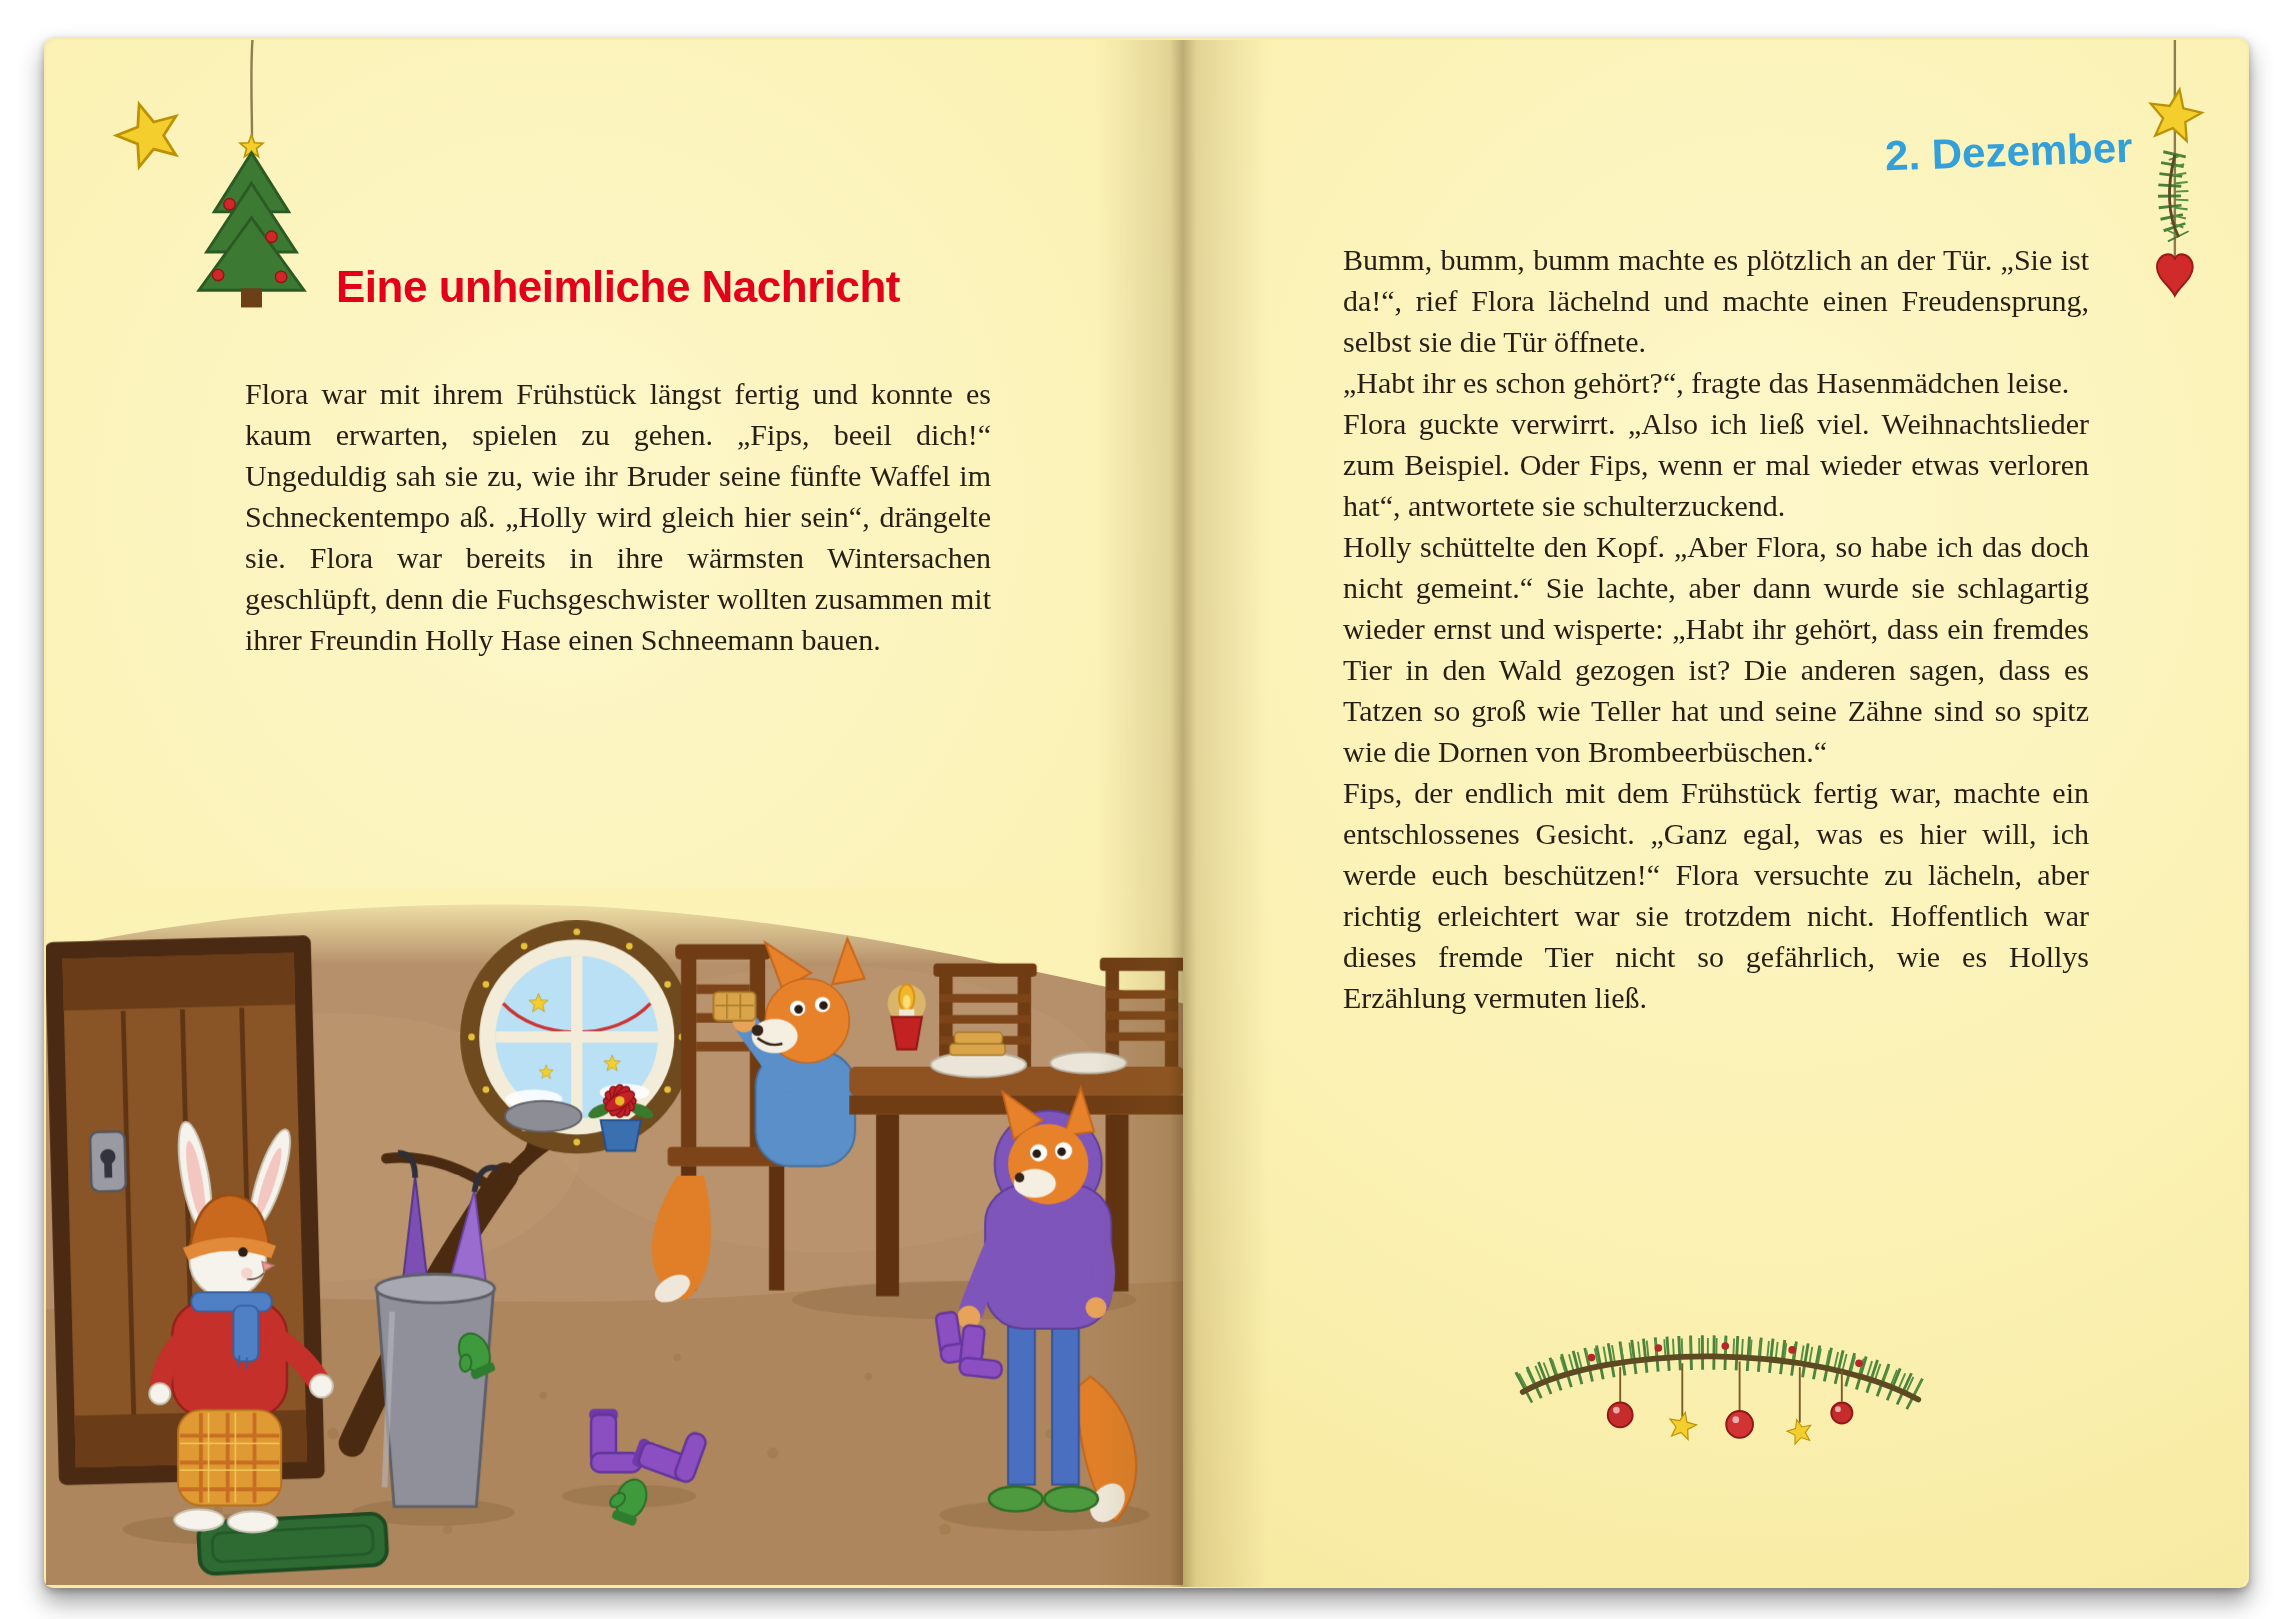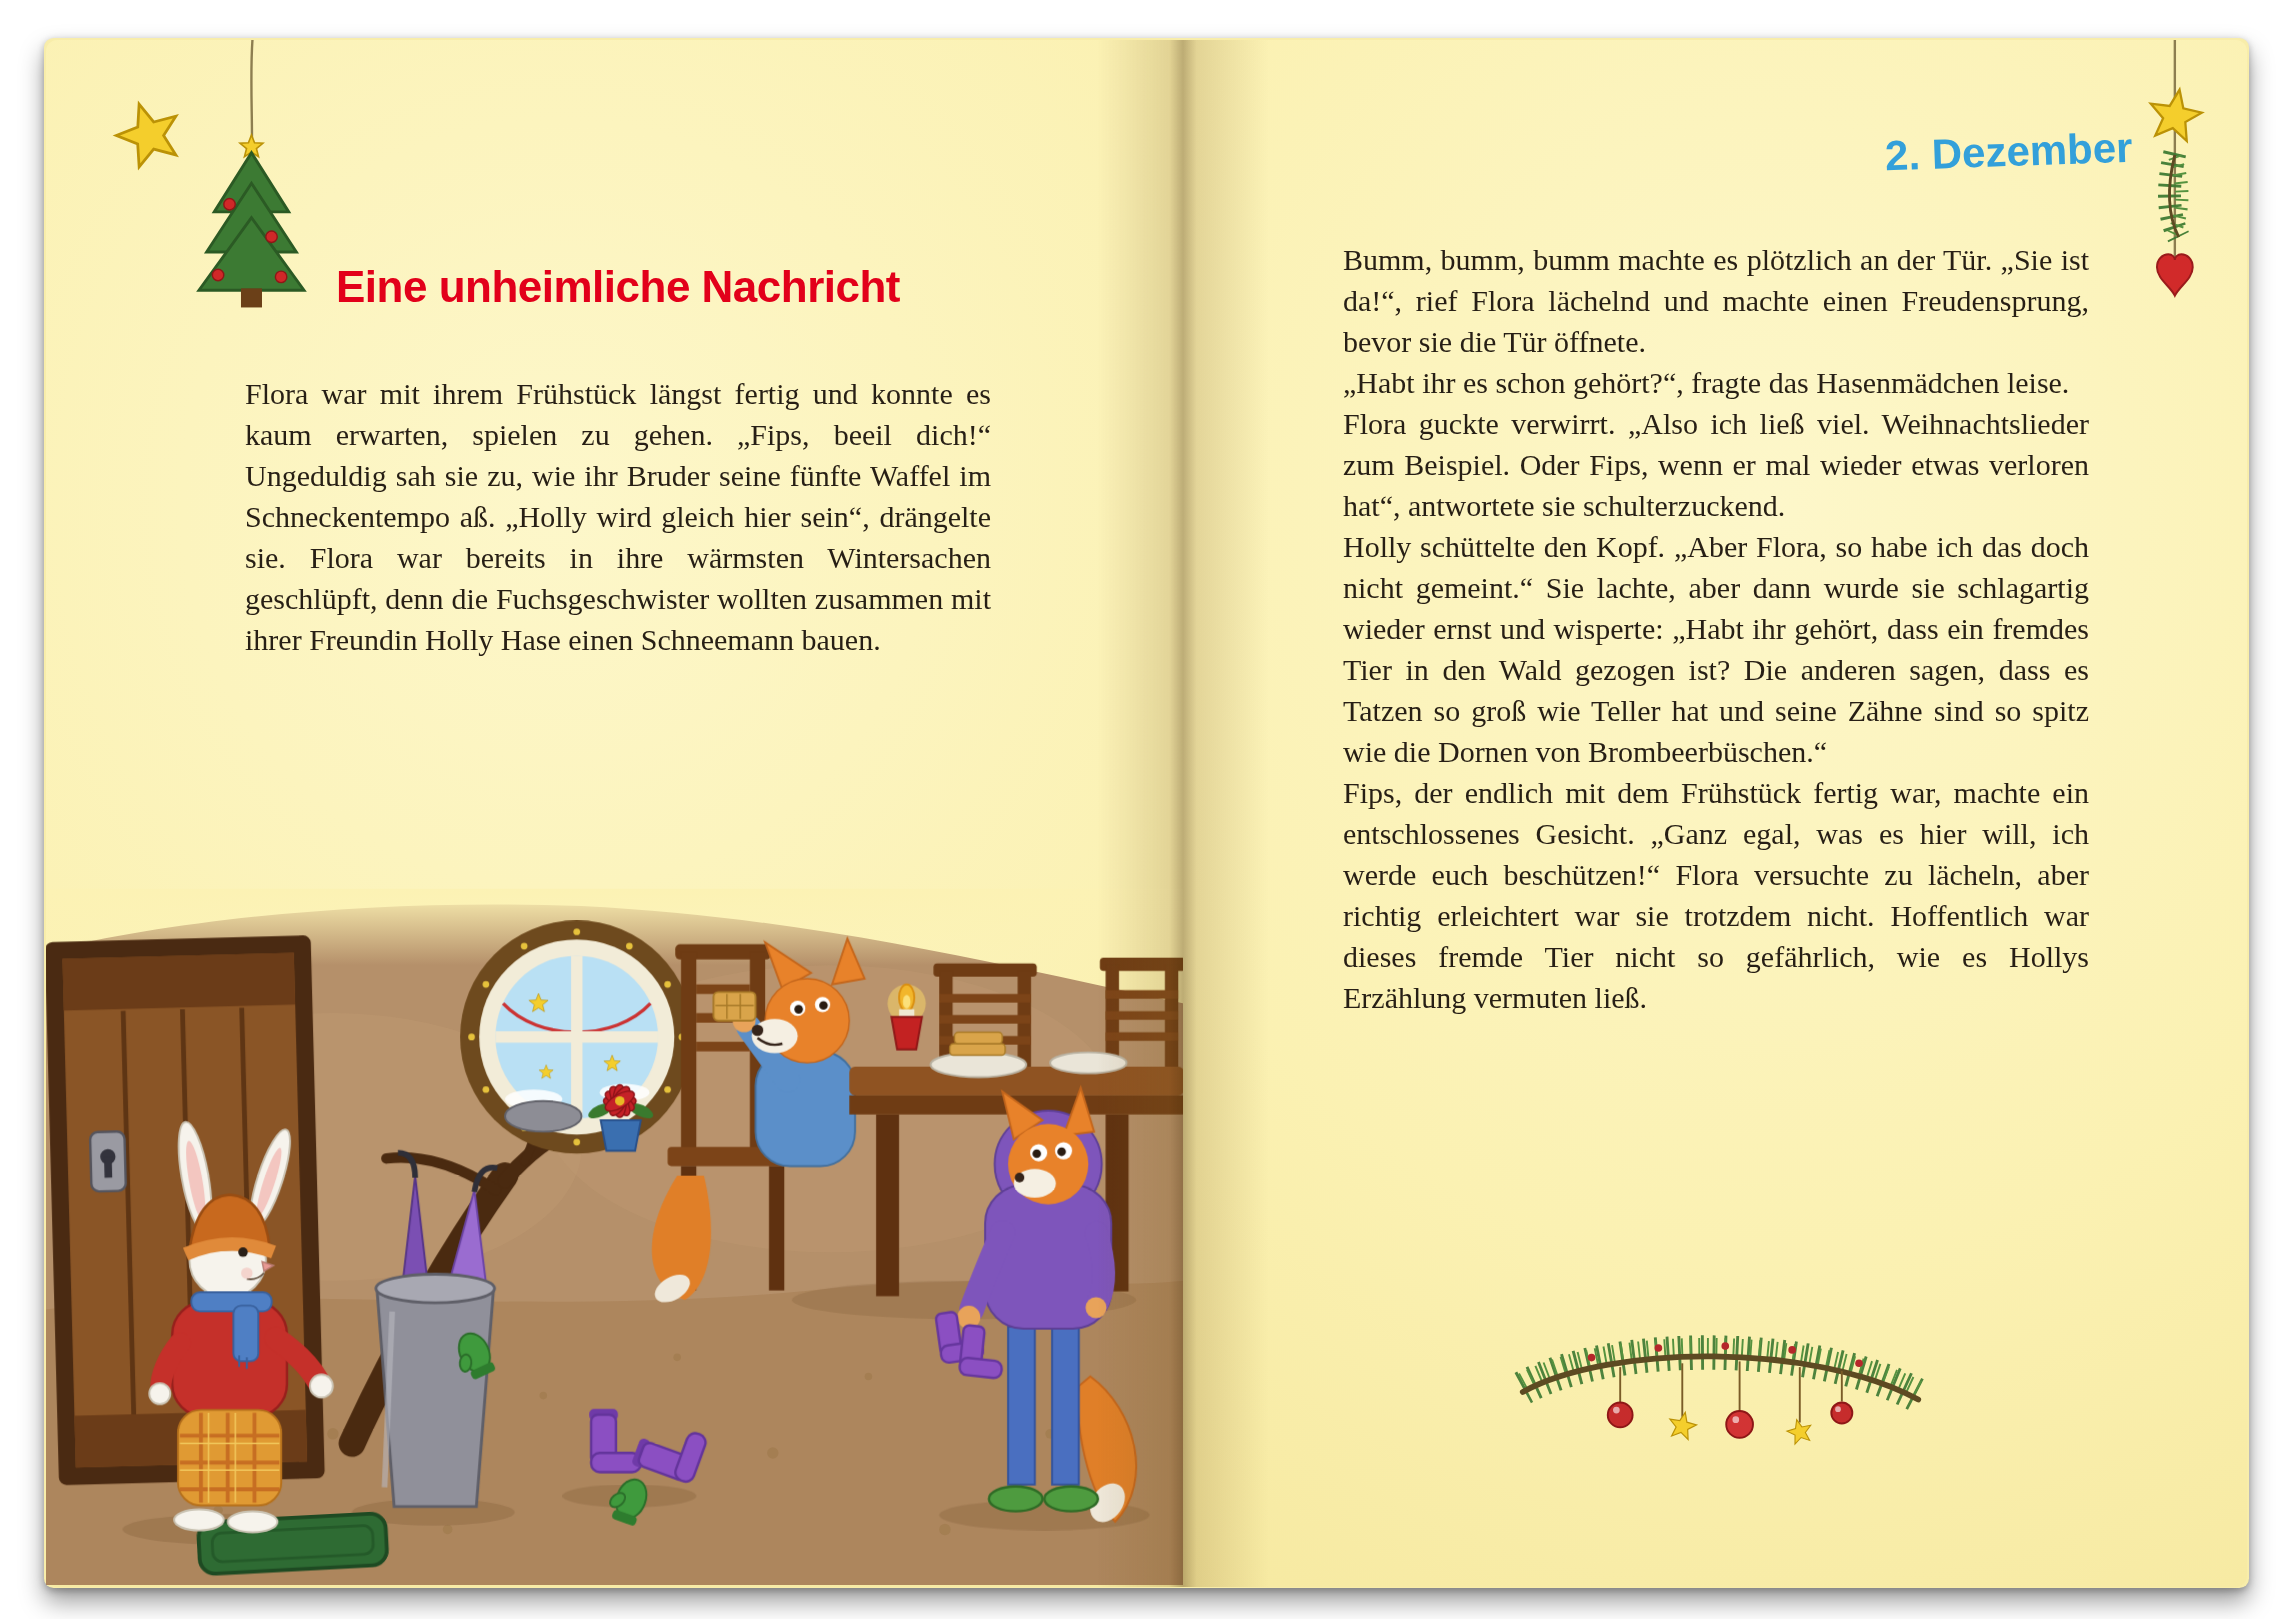--- a/index.html
+++ b/index.html
@@ -404,21 +404,21 @@
     </g>
     <path d="M52,118 C44,152 44,182 56,206" stroke="#3e7a33" stroke-width="24" stroke-dasharray="3 8" fill="none" opacity=".95"></path>
     <path d="M52,122 C62,150 62,180 50,204" stroke="#55923f" stroke-width="14" stroke-dasharray="2 7" fill="none"></path>
     <path d="M52,120 C44,152 44,182 56,206" stroke="#5d4a22" stroke-width="3" fill="none"></path>
     <g transform="translate(52,252) scale(1.7)">
       <path d="M0,9 C-2.5,3.5 -11,-1.5 -11,-8.5 C-11,-13.5 -7.5,-16.5 -4,-16.5 C-1.5,-16.5 0,-14.5 0,-13 C0,-14.5 1.5,-16.5 4,-16.5 C7.5,-16.5 11,-13.5 11,-8.5 C11,-1.5 2.5,3.5 0,9 Z" fill="#d12a2a" stroke="#9a1b1b" stroke-width="1.2"></path>
     </g>
   </svg>
 
   <div class="body-text right-body">
-    <p>Bumm, bumm, bumm machte es plötzlich an der Tür. „Sie ist da!“, rief Flora lächelnd und machte einen Freudensprung, bevor sie die Tür öffnete.</p>
+    <p>Bumm, bumm, bumm machte es plötzlich an der Tür. „Sie ist da!“, rief Flora lächelnd und machte einen Freudensprung, selbst sie die Tür öffnete.</p>
     <p>„Habt ihr es schon gehört?“, fragte das Hasenmädchen leise.</p>
     <p>Flora guckte verwirrt. „Also ich ließ viel. Weihnachtslieder zum Beispiel. Oder Fips, wenn er mal wieder etwas verloren hat“, antwortete sie schulterzuckend.</p>
     <p>Holly schüttelte den Kopf. „Aber Flora, so habe ich das doch nicht gemeint.“ Sie lachte, aber dann wurde sie schlagartig wieder ernst und wisperte: „Habt ihr gehört, dass ein fremdes Tier in den Wald gezogen ist? Die anderen sagen, dass es Tatzen so groß wie Teller hat und seine Zähne sind so spitz wie die Dornen von Brombeerbüschen.“</p>
     <p>Fips, der endlich mit dem Frühstück fertig war, machte ein entschlossenes Gesicht. „Ganz egal, was es hier will, ich werde euch beschützen!“ Flora versuchte zu lächeln, aber richtig erleichtert war sie trotzdem nicht. Hoffentlich war dieses fremde Tier nicht so gefährlich, wie es Hollys Erzählung vermuten ließ.</p>
   </div>
 
   <svg class="garland" width="449" height="182" viewBox="0 0 470 190">
     <path d="M28,92 C120,42 330,40 442,100" stroke="#3e7a33" stroke-width="36" stroke-dasharray="3 9" fill="none" opacity=".92"></path>
     <path d="M28,86 C120,36 330,36 442,94" stroke="#55923f" stroke-width="20" stroke-dasharray="2 7" fill="none"></path>
     <path d="M28,96 C120,46 330,44 442,104" stroke="#5d4a22" stroke-width="6" stroke-linecap="round" fill="none"></path>

